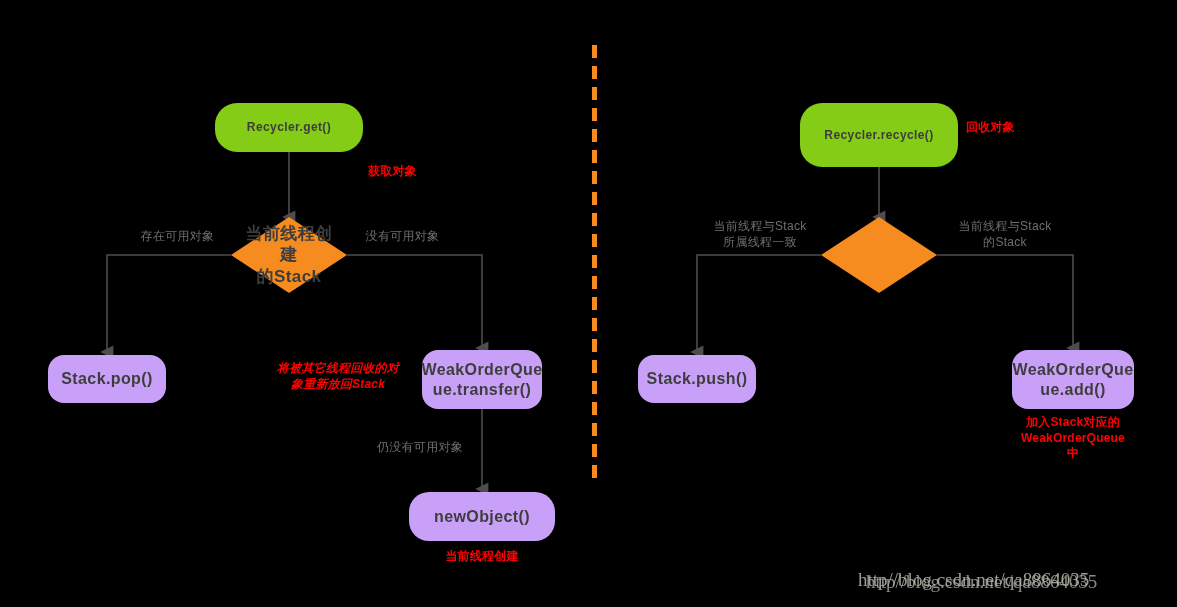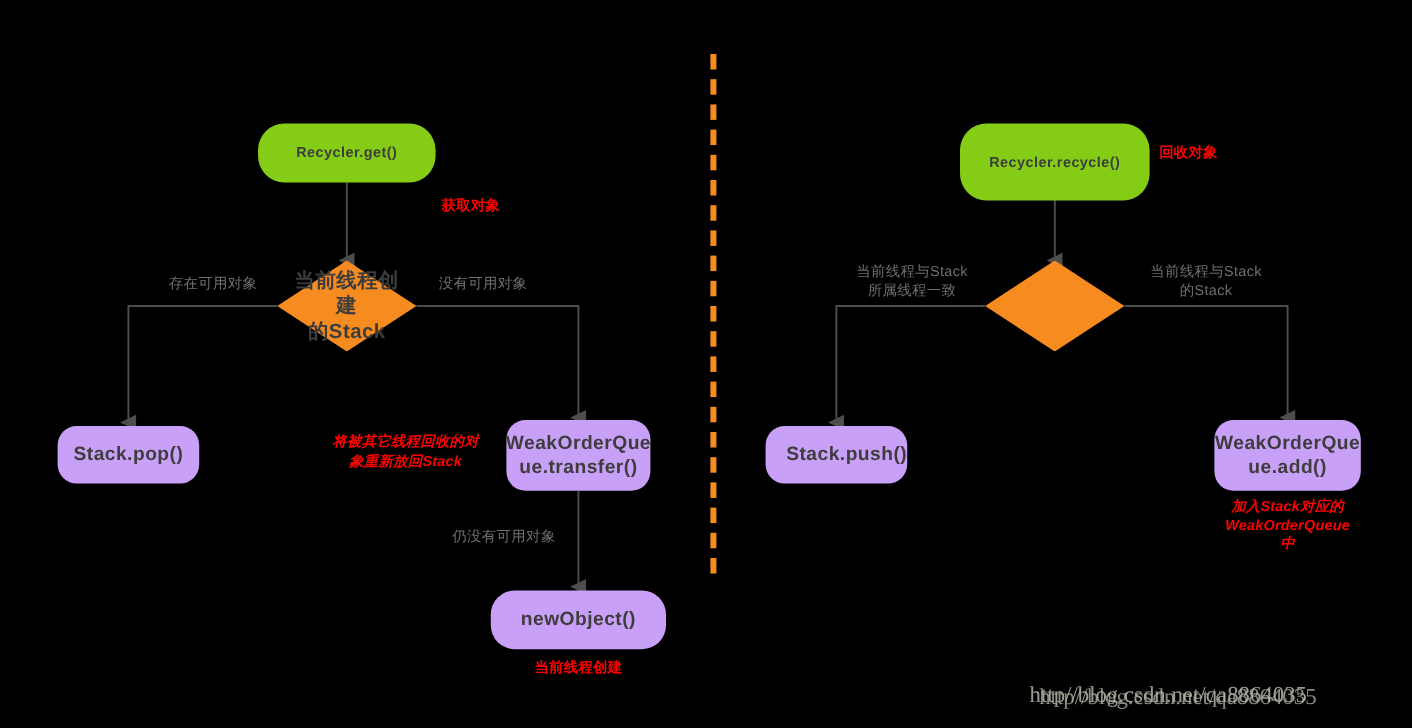--- a/index.html
+++ b/index.html
@@ -149,31 +149,31 @@
   </div>
   <div class="anno-gray" style="left:700px;top:218px;width:120px;">
     <span>当前线程与Stack</span><br>
     <span>所属线程一致</span>
   </div>
   <div class="anno-gray" style="left:940px;top:218px;width:130px;">
     <span>当前线程与Stack</span><br>
     <span>的Stack</span>
   </div>
 
-  <div class="node purple" style="left:638px;top:355px;width:118px;height:48px;justify-content:flex-end;">
+  <div class="node purple" style="left:638px;top:355px;width:118px;height:48px;">
     <span>Stack.push()</span>
   </div>
 
   <div class="node purple" style="left:1012px;top:350px;width:122px;height:59px;">
     <span>
       <span>WeakOrderQue</span><br>
       <span>ue.add()</span>
     </span>
   </div>
-  <div class="anno-red" style="left:1000px;top:415px;width:146px;font-style:italic;">
+  <div class="anno-red" style="left:1000px;top:415px;width:146px;">
     <span>加入Stack对应的</span><br>
     <span>WeakOrderQueue</span><br>
     <span>中</span>
   </div>
 
   <div class="watermark" style="left:858px;top:569px;">
     <span>http//blog.csdn.net/qa8864035</span>
   </div>
   <div class="watermark dup" style="left:866px;top:571px;">
     <span>http//blog.csdn.net/qa8864035</span>

